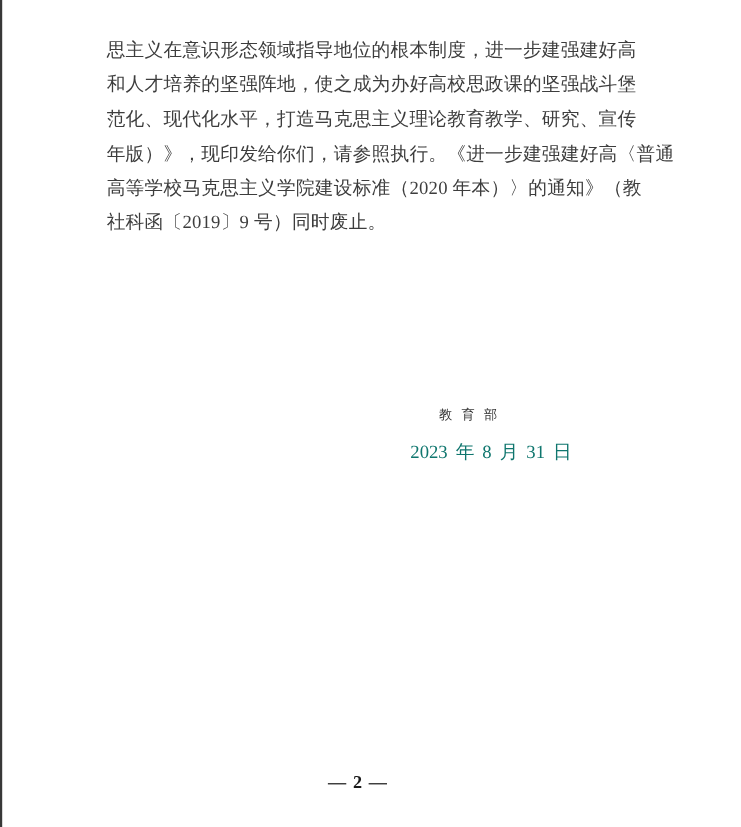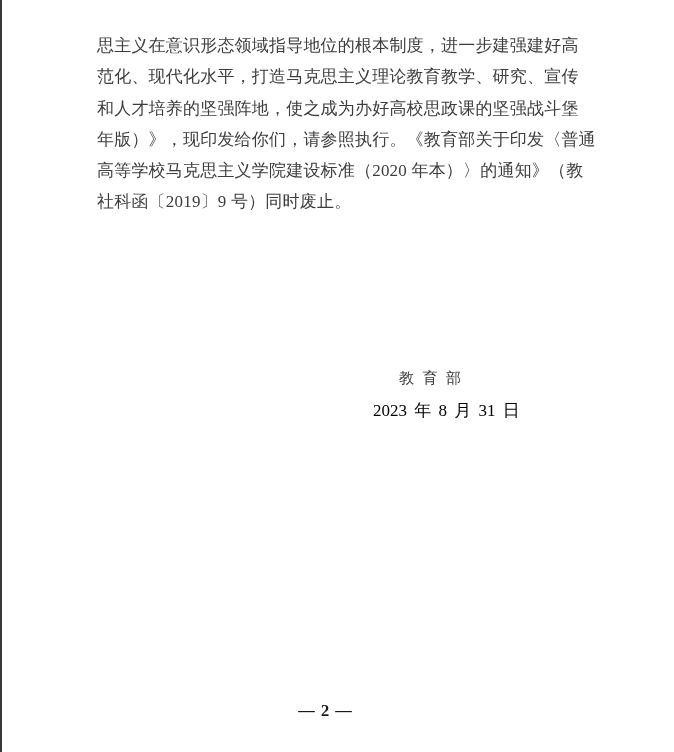--- a/index.html
+++ b/index.html
@@ -44,32 +44,32 @@
   }
   .tline:last-child {
     text-align: right;
     text-align-last: left;
   }
   
   .signature-org {
     position: absolute;
     left: 399px;
     top: 369px;
-    font-size: 15px;
+    font-size: 12px;
     letter-spacing: 8.5px;
     color: #3a3a3a;
     white-space: nowrap;
   }
   .signature-date {
     position: absolute;
     left: 373px;
     top: 399px;
     font-size: 17px;
     word-spacing: 3px;
-    color: #000000;
+    color: #0f766e;
     white-space: nowrap;
   }
   
   .page-number {
     position: absolute;
     left: 0;
     top: 701px;
     width: 651px;
     text-align: center;
     font-size: 16.5px;
@@ -81,23 +81,23 @@
 </style>
 </head>
 <body>
 
 <div class="page">
 
   <div class="scan-edge"></div>
 
   <div class="paragraph">
     <div class="tline">思主义在意识形态领域指导地位的根本制度，进一步建强建好高</div>
+    <div class="tline">和人才培养的坚强阵地，使之成为办好高校思政课的坚强战斗堡</div>
     <div class="tline">范化、现代化水平，打造马克思主义理论教育教学、研究、宣传</div>
-    <div class="tline">和人才培养的坚强阵地，使之成为办好高校思政课的坚强战斗堡</div>
-    <div class="tline">年版）》，现印发给你们，请参照执行。《教育部关于印发〈普通</div>
+    <div class="tline">年版）》，现印发给你们，请参照执行。《进一步建强建好高〈普通</div>
     <div class="tline">高等学校马克思主义学院建设标准（2020 年本）〉的通知》（教</div>
     <div class="tline">社科函〔2019〕9 号）同时废止。</div>
   </div>
 
   <div class="signature-org">教育部</div>
 
   <div class="signature-date">2023 年 8 月 31 日</div>
 
   <div class="page-number">— 2 —</div>
 

